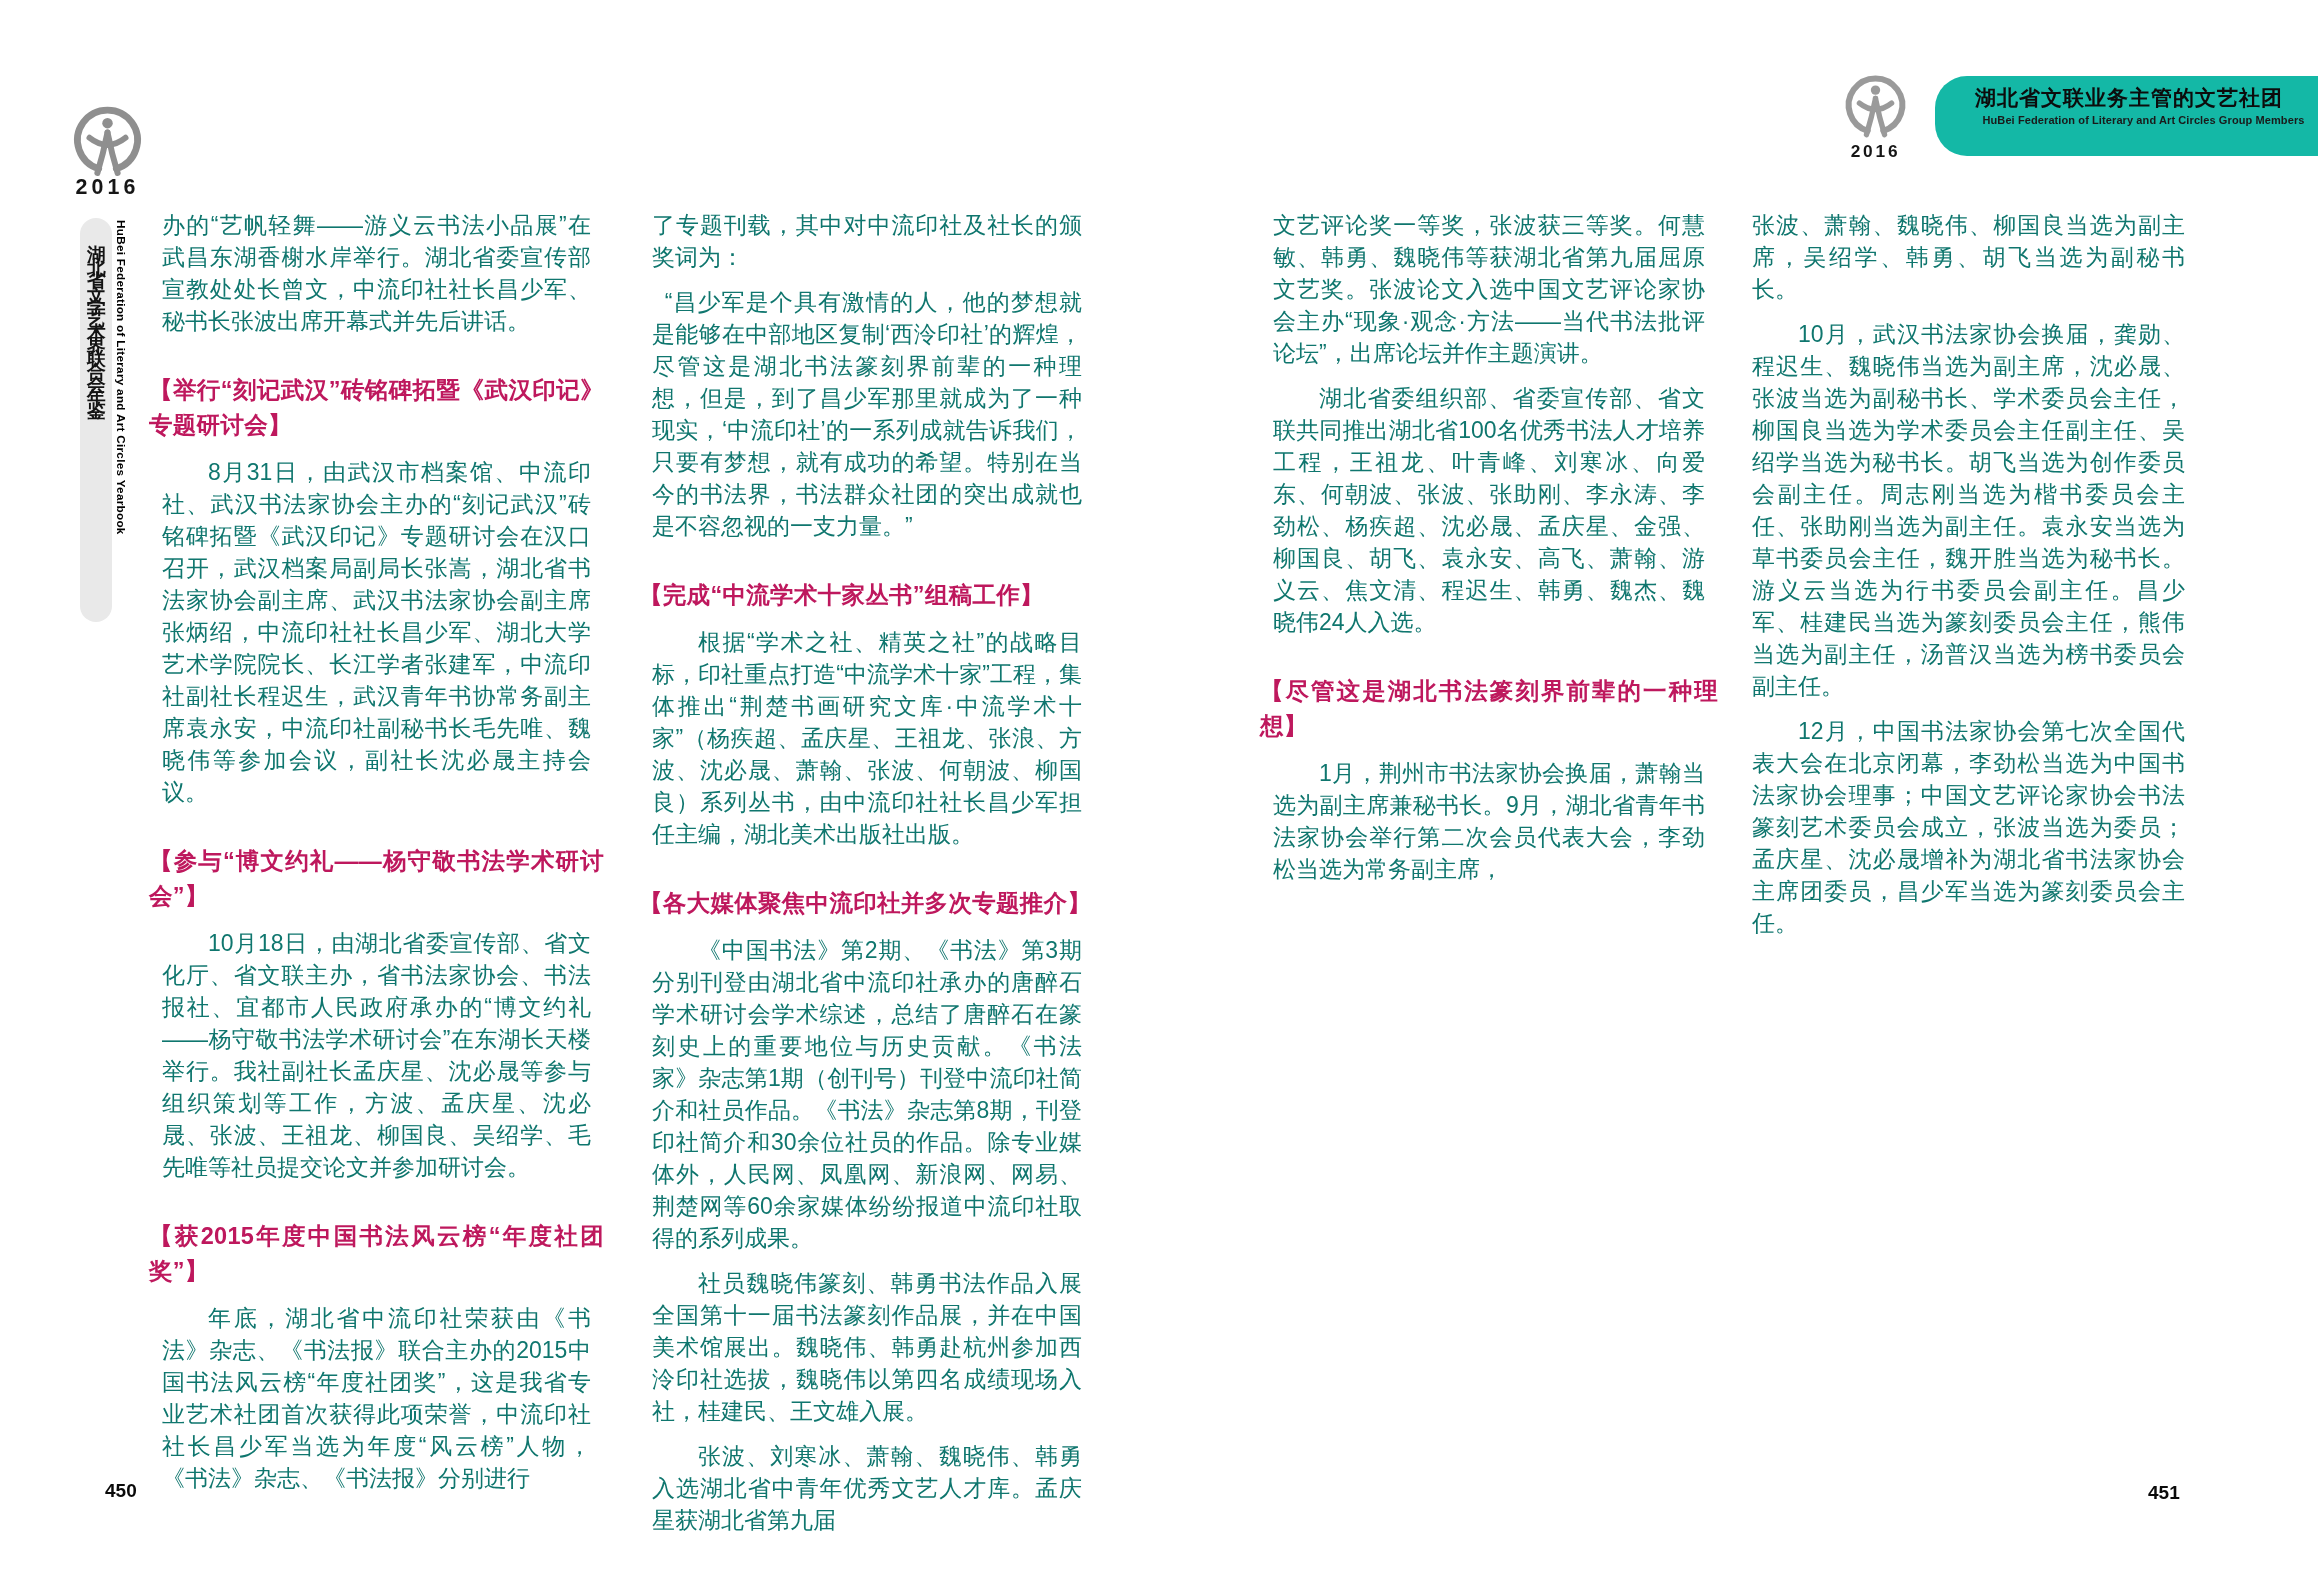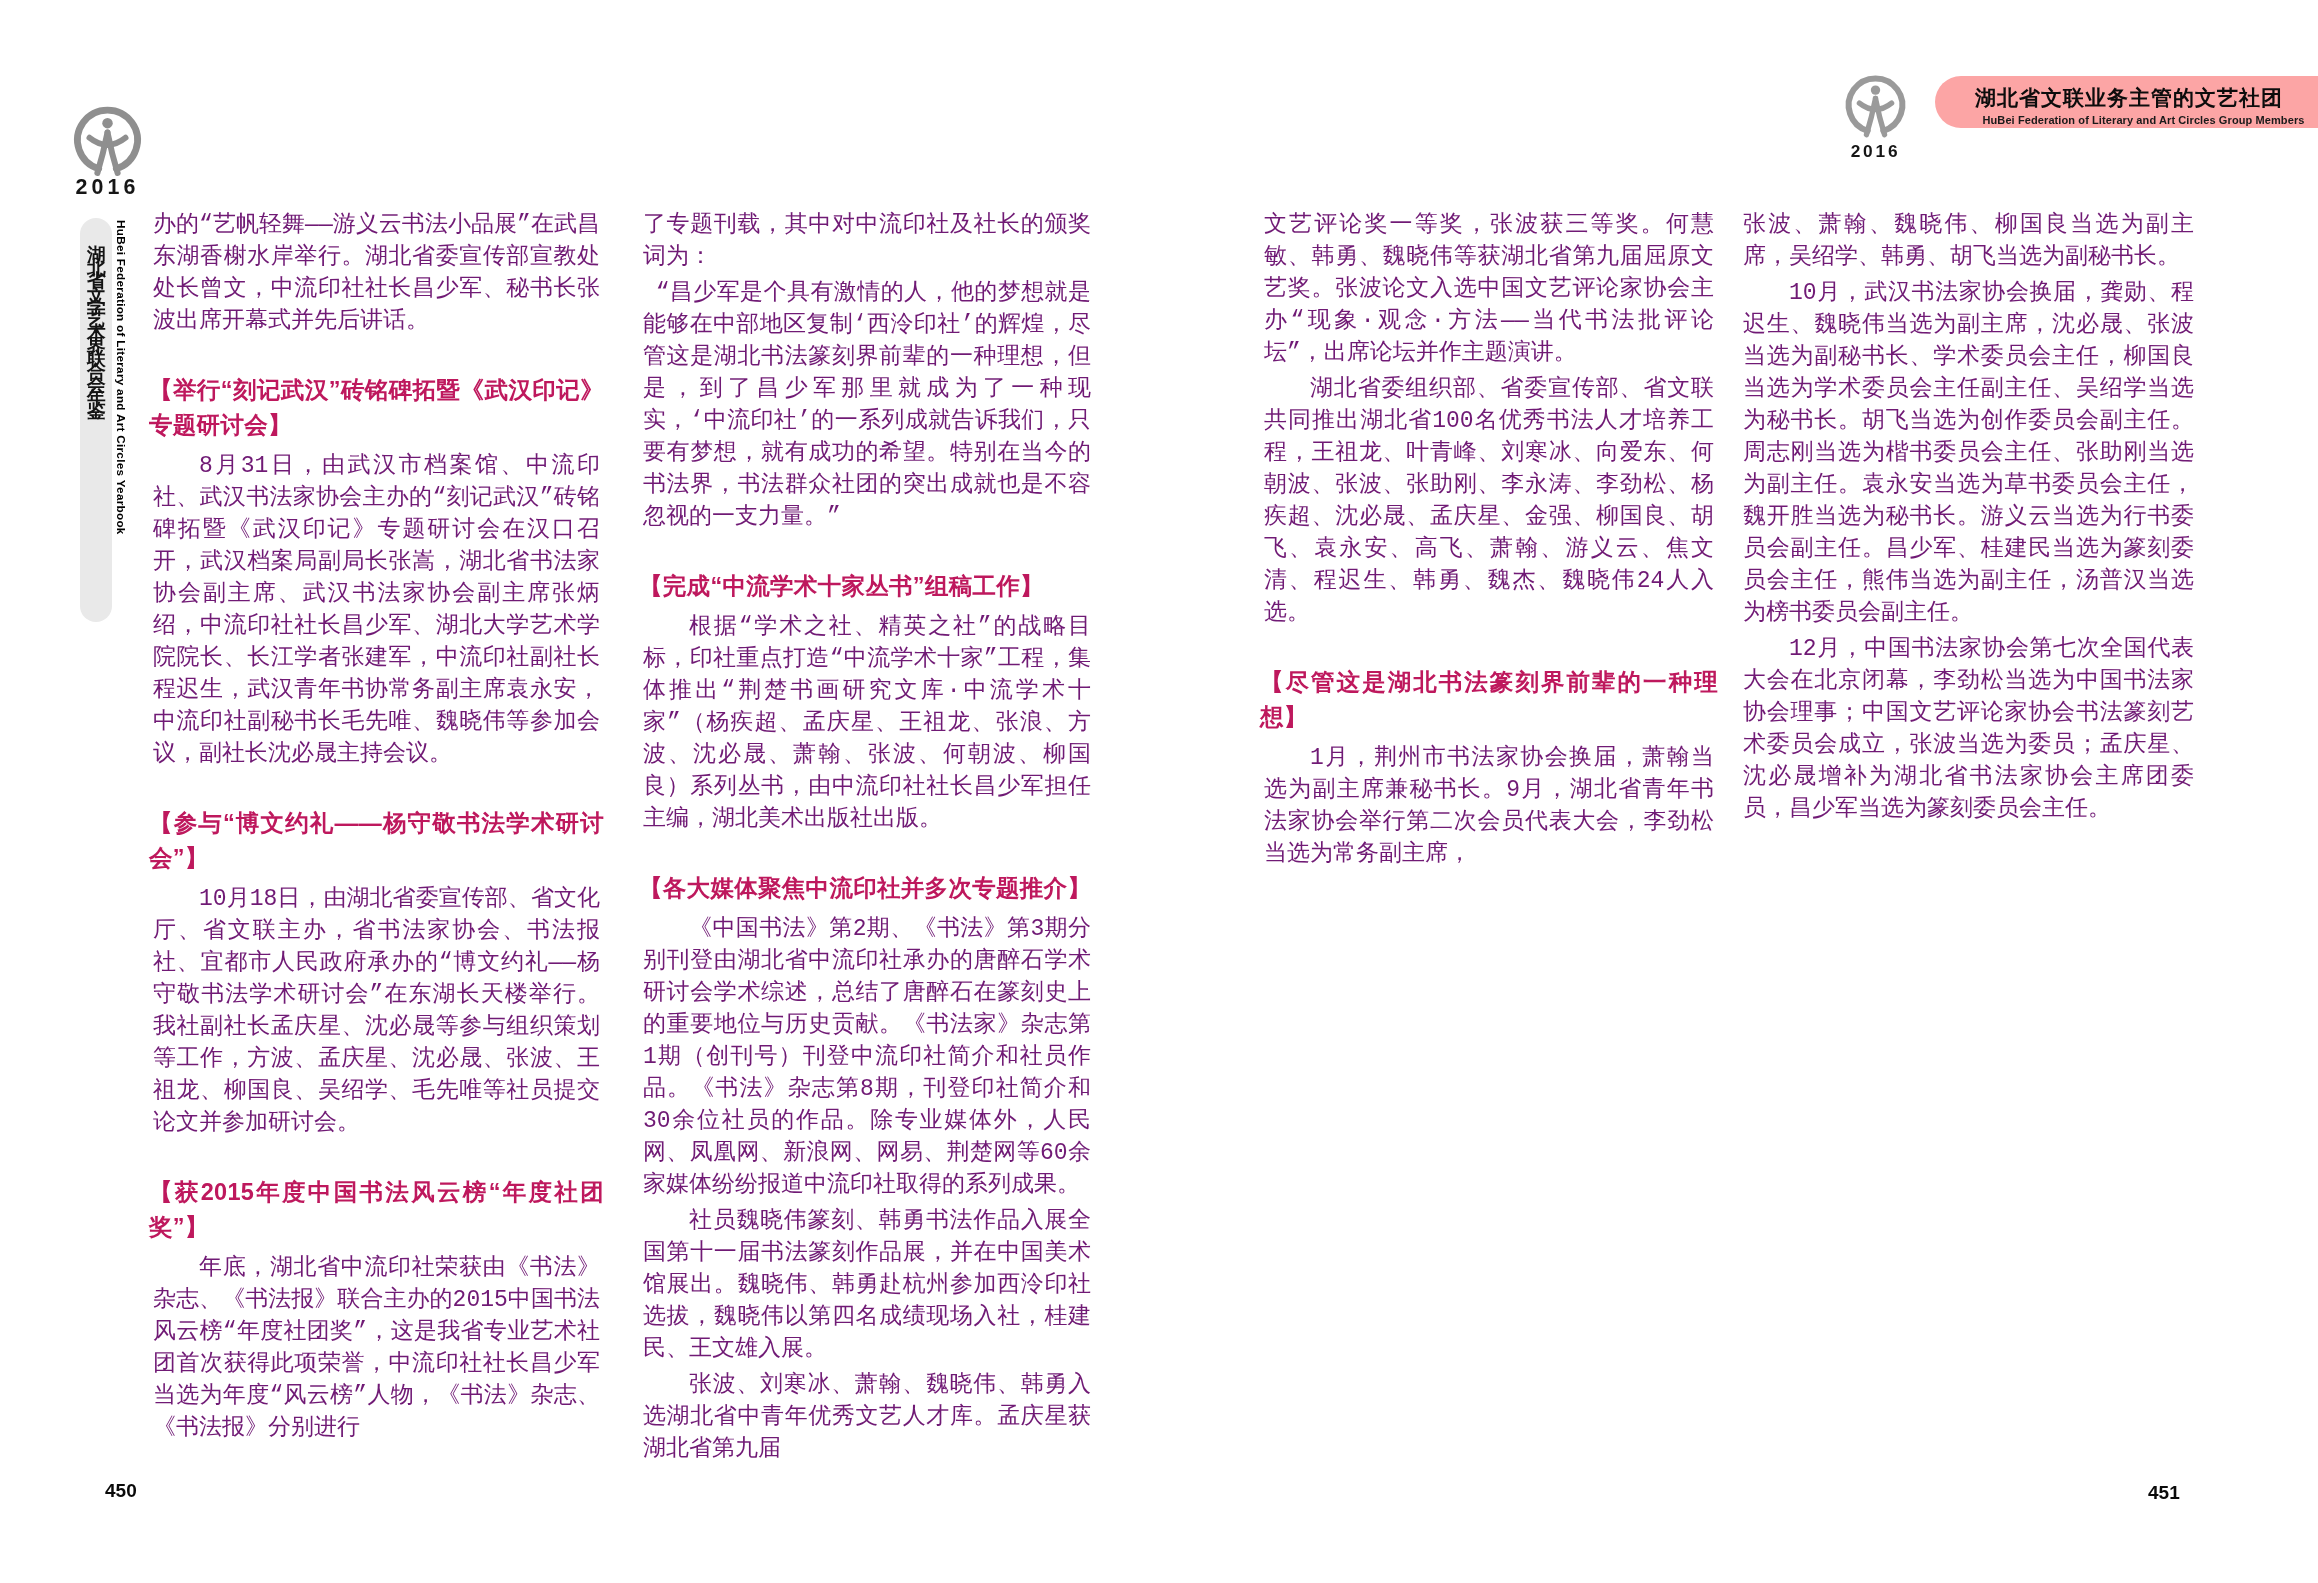--- a/index.html
+++ b/index.html
@@ -32,43 +32,43 @@
     writing-mode:vertical-rl;white-space:nowrap;
     font-size:11.7px;font-weight:700;letter-spacing:0.3px;color:#000;
   }
 
   
   .year-right{
     position:absolute;left:1834px;top:141px;width:83px;text-align:center;
     font-size:17.3px;font-weight:600;letter-spacing:2.8px;color:#161616;
   }
   .banner{
-    position:absolute;left:1935px;top:76px;right:0;height:52px;
-    background:#fca5a5;border-radius:32px 0 0 32px;box-sizing:border-box;
+    position:absolute;left:1935px;top:76px;right:0;height:80px;
+    background:#14b8a6;border-radius:32px 0 0 32px;box-sizing:border-box;
     padding:9.7px 7px 0 40px;
   }
   .banner-cn{
     font-size:21px;font-weight:700;letter-spacing:1px;color:#0c0c0c;line-height:23.5px;
     white-space:nowrap;
   }
   .banner-en{
     font-size:11px;font-weight:700;color:#1a1a1a;line-height:15px;margin-top:3.5px;
     white-space:nowrap;letter-spacing:0.1px;text-align:center;
   }
 
   
   .col{position:absolute;top:209px;}
   .col-0{left:149px;width:455px;}
   .col-1{left:639px;width:456px;}
   .col-2{left:1260px;width:458px;}
   .col-3{left:1739px;width:459px;}
   .para{
-    font-family:Liberation Mono, monospace;
-    font-size:23px;line-height:32px;color:#701a75;
-    text-align:justify;text-justify:inter-character;margin:4px;
+    font-family:Liberation Sans, sans-serif;
+    font-size:23px;line-height:32px;color:#0f766e;
+    text-align:justify;text-justify:inter-character;margin:13px;
   }
   .para.indent{text-indent:2em;}
   .para.quote{text-indent:0.55em;}
   .heading{
     font-family:"Liberation Sans","DejaVu Sans",sans-serif;
     font-size:23.5px;font-weight:700;line-height:35px;color:#be185d;
     text-align:justify;text-justify:inter-character;
     margin:36px 0 7px 0;letter-spacing:0.3px;
   }
   .col > :first-child{margin-top:0;}

